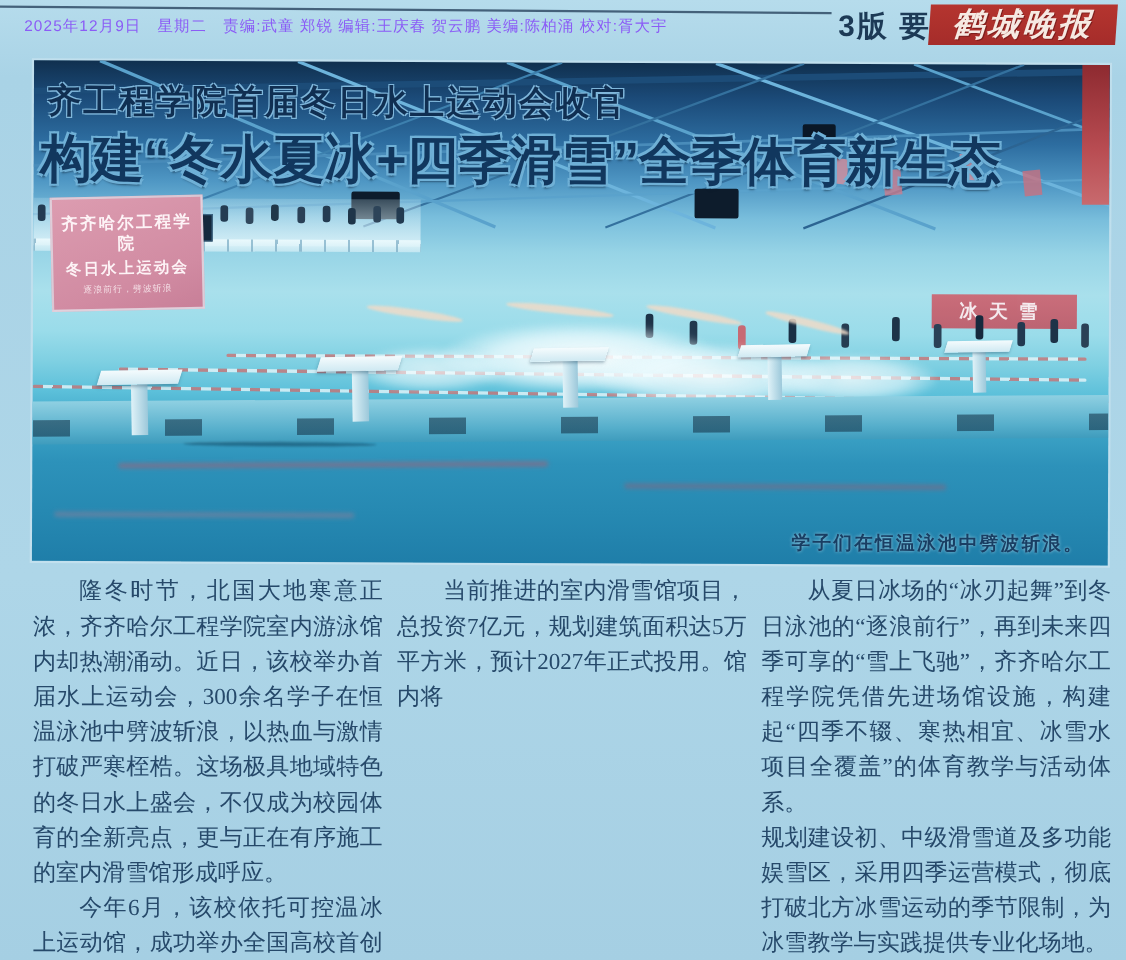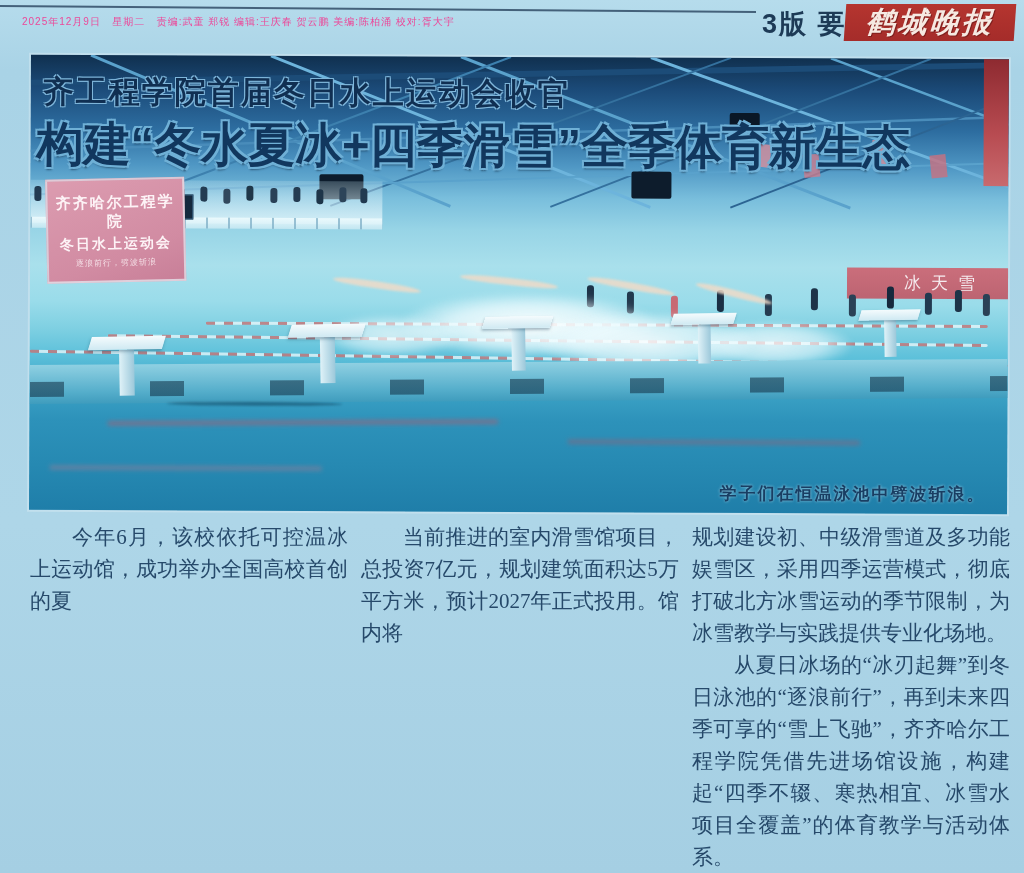--- a/index.html
+++ b/index.html
@@ -6,21 +6,21 @@
   body{
     width:1024px;height:873px;
     background:linear-gradient(180deg,#b6dcec 0%,#a9d3e6 8%,#aed6e8 60%,#a5cfe3 100%);
     font-family:"Liberation Serif",serif;
     position:relative;overflow:hidden;
   }
   
   .top-rule{position:absolute;left:0;top:5px;width:756px;height:2px;background:#44617a;transform:rotate(0.45deg);transform-origin:left;}
   .date-line{
     position:absolute;left:22px;top:15px;font-family:"Liberation Sans",sans-serif;
-    font-size:10px;color:#ec4899;letter-spacing:1px;white-space:nowrap;
+    font-size:14px;color:#8b5cf6;letter-spacing:1px;white-space:nowrap;
   }
   .page-section{
     position:absolute;left:762px;top:6px;font-family:"Liberation Sans",sans-serif;
     font-size:27px;font-weight:bold;color:#1d3a56;letter-spacing:2px;white-space:nowrap;
   }
   .paper-name{
     position:absolute;left:845px;top:4px;width:170px;height:37px;
     background:linear-gradient(180deg,#b5352f,#a52c2a);
     color:#f6e9e2;display:flex;align-items:center;justify-content:center;
     font-family:"Liberation Serif",serif;font-style:italic;font-weight:bold;
@@ -71,23 +71,22 @@
     color:#fdf3f6;text-align:center;font-family:"Liberation Sans",sans-serif;
   }
   .banner-left .l1{font-size:15px;font-weight:bold;letter-spacing:2px;}
   .banner-left .l2{font-size:14px;font-weight:bold;letter-spacing:2px;}
   .banner-left .l3{font-size:8px;opacity:.8;letter-spacing:1px;}
   
   .banner-right{
     position:absolute;left:83.5%;top:46%;width:13.5%;height:6.8%;
     background:linear-gradient(180deg,#cd6471,#c05a68);
     color:#fcecef;display:flex;align-items:center;justify-content:center;
-    font-family:"Liberation Sans",sans-serif;font-size:17px;font-weight:normal;letter-spacing:10px;
+    font-family:"Liberation Sans",sans-serif;font-size:17px;font-weight:bold;letter-spacing:10px;
     opacity:.92;
-    padding-left:32px;
   }
   
   .crowd-right{position:absolute;left:57%;top:50%;width:42%;height:16%;}
   .crowd-right .p{position:absolute;left:0;top:0;width:7px;height:22px;border-radius:3px;background:#1d3348;
     box-shadow:40px 6px 0 #22394e,84px 10px 0 #c76a74,130px 4px 0 #1a2f44,178px 8px 0 #253c51,
       224px 2px 0 #1d3348,262px 8px 0 #2a4156,300px 0 0 #16293d,338px 6px 0 #223950,
       368px 3px 0 #1d3348,396px 7px 0 #2a4156;}
   
   .lane{position:absolute;height:3px;border-radius:2px;opacity:.75;
     background:repeating-linear-gradient(90deg,#cf6d6d 0 9px,#eef8fb 9px 18px);}
@@ -258,23 +257,24 @@
   <div class="streak st3"></div>
   <div class="ripple"></div>
 
   <div class="kicker">齐工程学院首届冬日水上运动会收官</div>
   <div class="headline">构建“冬水夏冰+四季滑雪”全季体育新生态</div>
   <div class="caption">学子们在恒温泳池中劈波斩浪。</div>
 </div>
 
 <div class="columns">
   <div class="col">
+    <p class="para indent">隆冬时节，北国大地寒意正浓，齐齐哈尔工程学院室内游泳馆内却热潮涌动。近日，该校举办首届水上运动会，300余名学子在恒温泳池中劈波斩浪，以热血与激情打破严寒桎梏。这场极具地域特色的冬日水上盛会，不仅成为校园体育的全新亮点，更与正在有序施工的室内滑雪馆形成呼应。</p>
     <p class="para indent">今年6月，该校依托可控温冰上运动馆，成功举办全国高校首创的夏</p>
   </div>
   <div class="col">
     <p class="para indent">当前推进的室内滑雪馆项目，总投资7亿元，规划建筑面积达5万平方米，预计2027年正式投用。馆内将</p>
   </div>
   <div class="col">
+    <p class="para indent">从夏日冰场的“冰刃起舞”到冬日泳池的“逐浪前行”，再到未来四季可享的“雪上飞驰”，齐齐哈尔工程学院凭借先进场馆设施，构建起“四季不辍、寒热相宜、冰雪水项目全覆盖”的体育教学与活动体系。</p>
     <p class="para">规划建设初、中级滑雪道及多功能娱雪区，采用四季运营模式，彻底打破北方冰雪运动的季节限制，为冰雪教学与实践提供专业化场地。</p>
-    <p class="para indent">从夏日冰场的“冰刃起舞”到冬日泳池的“逐浪前行”，再到未来四季可享的“雪上飞驰”，齐齐哈尔工程学院凭借先进场馆设施，构建起“四季不辍、寒热相宜、冰雪水项目全覆盖”的体育教学与活动体系。</p>
 
   </div>
 </div>
 
 </body></html>

